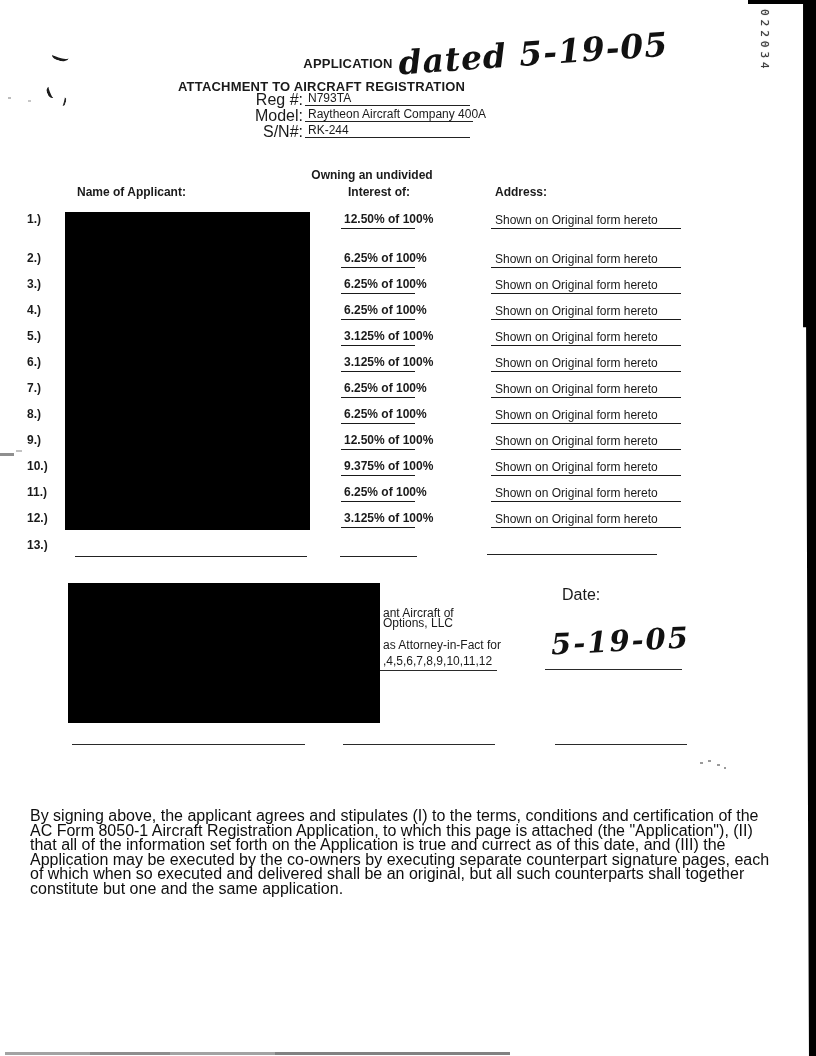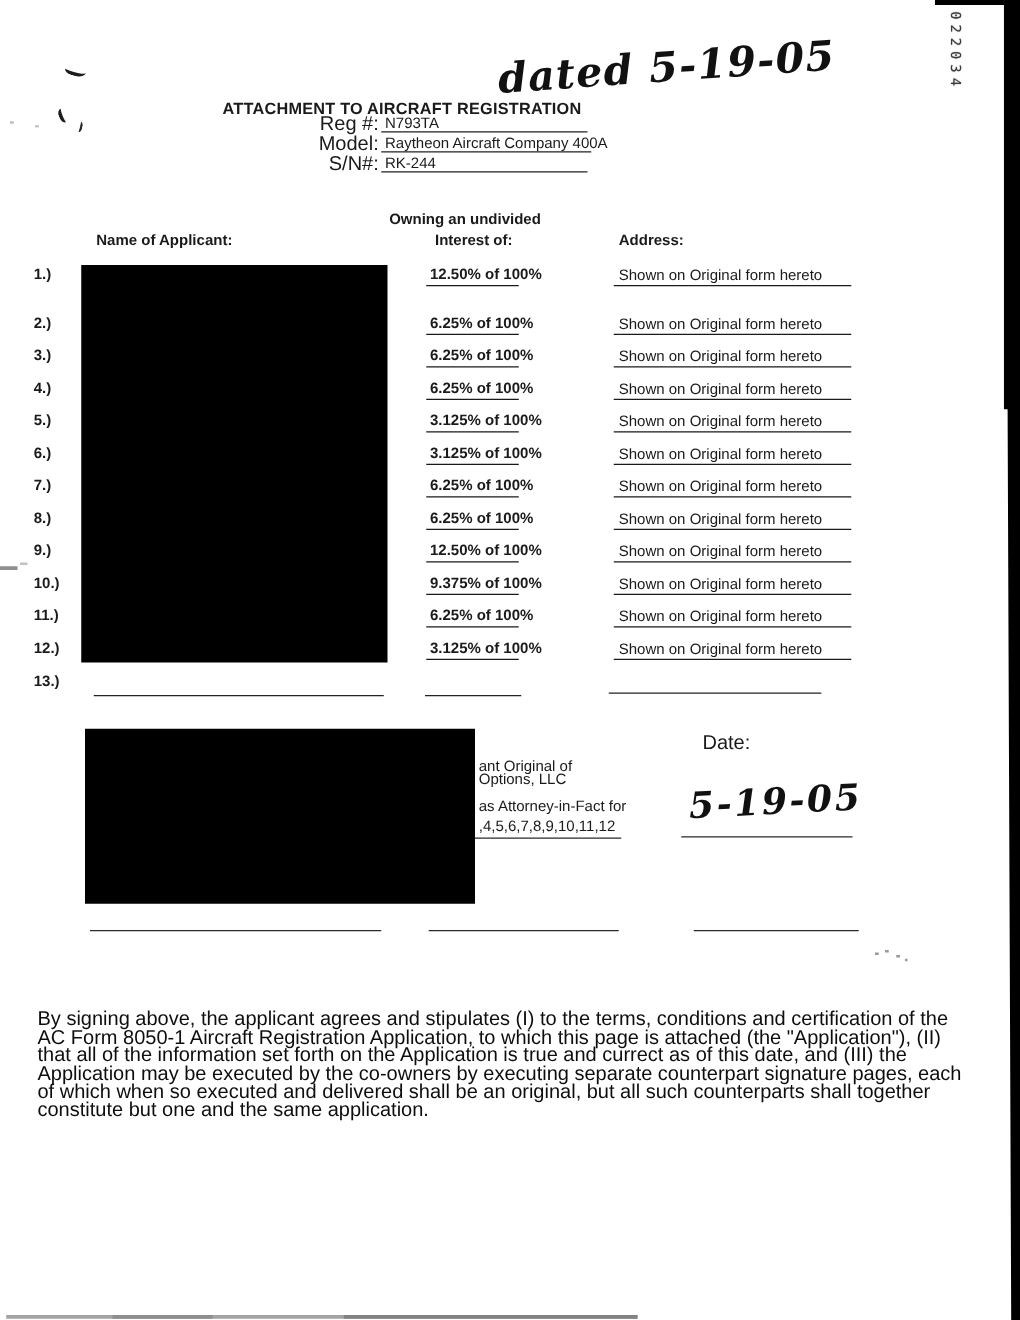--- a/index.html
+++ b/index.html
@@ -82,20 +82,21 @@
   <div class="abs stamp">022034</div>
   <div class="abs pm1"></div>
   <div class="abs pm2"></div>
   <div class="abs pm3"></div>
   <div class="abs dotA"></div>
   <div class="abs dotB"></div>
   <div class="abs lm1"></div>
   <div class="abs lm2"></div>
 
   <div class="abs title-1">ATTACHMENT TO AIRCRAFT REGISTRATION</div>
+  <div class="abs title-2">APPLICATION</div>
   <div class="abs hand hand-title">dated 5-19-05</div>
 
   <div class="abs lbl reg-lbl" style="top:91px;">Reg #:</div>
   <div class="abs reg-val" style="top:91px;">N793TA</div>
   <div class="abs uline" style="left:305px; top:105px; width:165px;"></div>
 
   <div class="abs lbl reg-lbl" style="top:107px;">Model:</div>
   <div class="abs reg-val" style="top:107px;">Raytheon Aircraft Company 400A</div>
   <div class="abs uline" style="left:305px; top:121px; width:168px;"></div>
 
@@ -207,21 +208,21 @@
   </div>
 
   <div class="abs redact" style="left:65px; top:212px; width:245px; height:318px;"></div>
 
   <div class="abs" style="left:27px; top:538px; font-weight:bold; font-size:12px;">13.)</div>
   <div class="abs uline" style="left:75px; top:556px; width:232px;"></div>
   <div class="abs uline" style="left:340px; top:556px; width:77px;"></div>
   <div class="abs uline" style="left:487px; top:554px; width:170px;"></div>
 
   <div class="abs redact" style="left:68px; top:583px; width:312px; height:140px;"></div>
-  <div class="abs sigtext" style="top:606px;">ant Original of</div>
+  <div class="abs sigtext" style="top:606px;">ant Aircraft of</div>
   <div class="abs sigtext" style="top:616px;">Options, LLC</div>
   <div class="abs sigtext" style="top:638px;">as Attorney-in-Fact for</div>
   <div class="abs sigtext" style="top:654px;">,4,5,6,7,8,9,10,11,12</div>
   <div class="abs sig-line" style="left:380px; top:670px; width:117px;"></div>
 
   <div class="abs lbl" style="left:562px; top:586px;">Date:</div>
   <div class="abs hand hand-date">5-19-05</div>
   <div class="abs sig-line" style="left:545px; top:669px; width:137px;"></div>
 
   <div class="abs sig-line" style="left:72px;  top:744px; width:233px;"></div>

